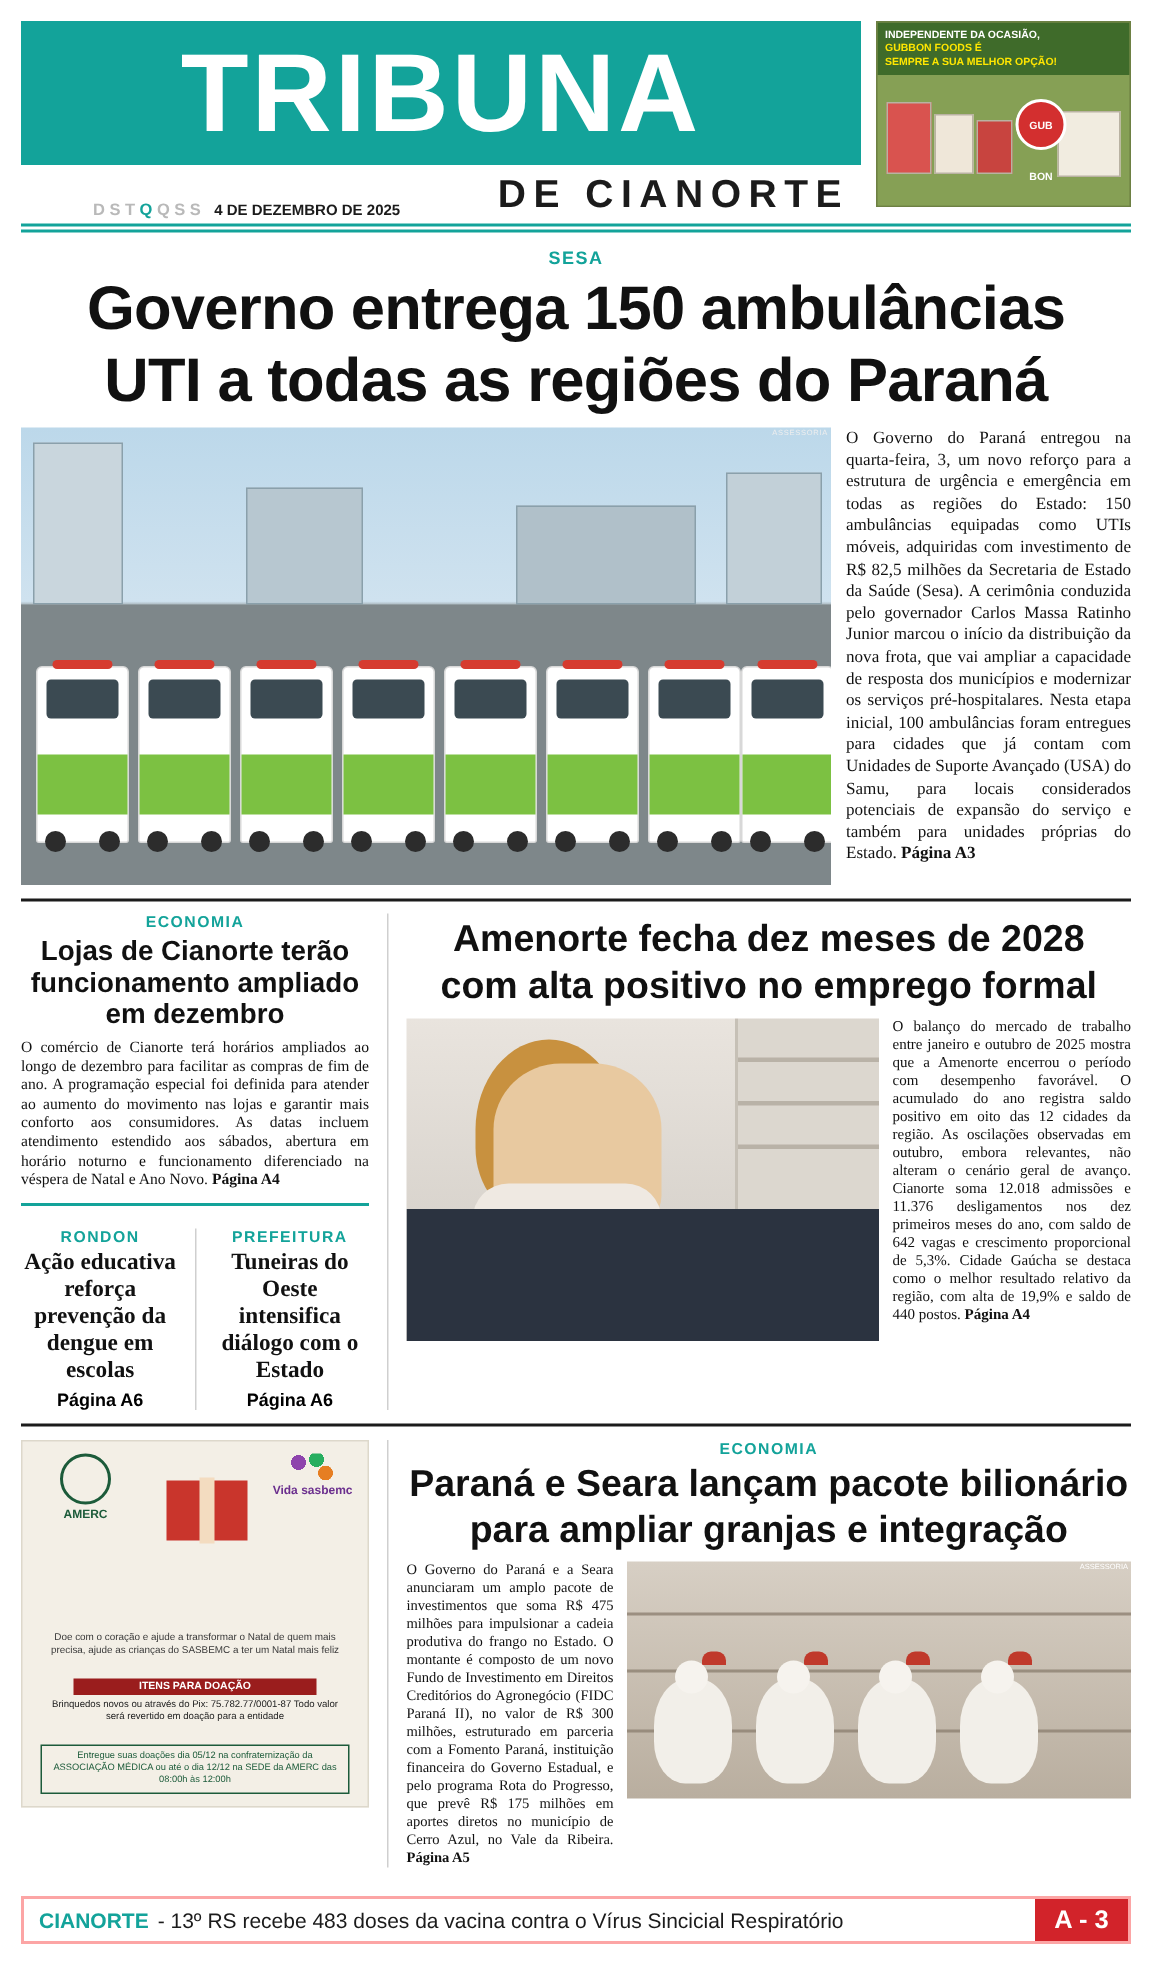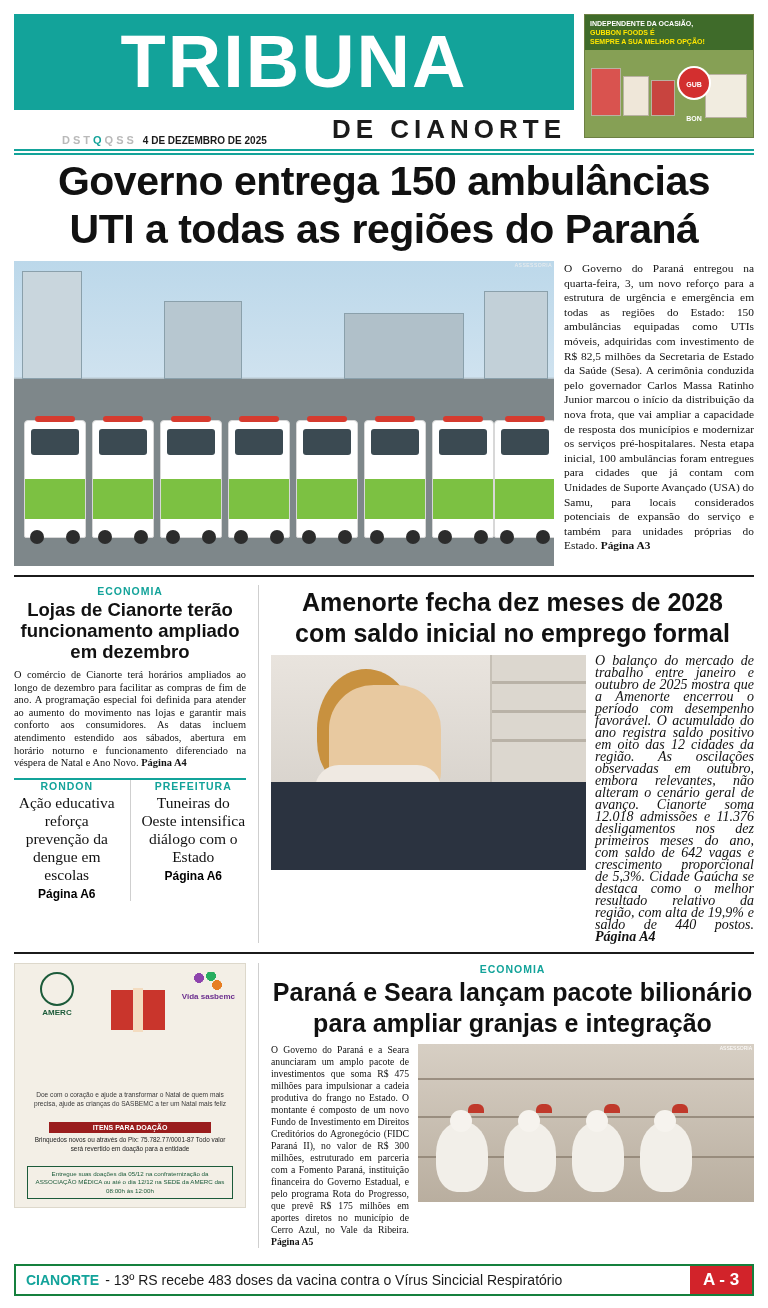--- a/index.html
+++ b/index.html
@@ -184,25 +184,25 @@
     text-align: center; font-family: "Liberation Sans", sans-serif;
     font-weight: bold; font-size: 25px; line-height: 28px; color: #111;
     margin-top: 3px;
   }
   .body-s {
     font-family: "Liberation Serif", serif; font-size: 10.4px;
     line-height: 12.6px; text-align: justify; color: #111; margin-top: 7px;
   }
   .body-s b { font-weight: bold; }
 
-  .twocol { display: flex; gap: 10px; margin-top: 0; }
+  .twocol { display: flex; gap: 10px; margin-top: 15px; }
   .twocol .c { flex: 1; text-align: center; }
   .twocol .ttl {
     font-family: "Liberation Serif", serif; font-size: 15.5px;
-    line-height: 18px; color: #111; margin-top: 2px;
+    line-height: 18px; color: #111; margin-top: 2px; font-weight: bold;
   }
   .twocol .pg {
     font-family: "Liberation Sans", sans-serif; font-weight: bold;
     font-size: 12px; margin-top: 3px;
   }
 
   
   .caged-wrap { display: flex; gap: 9px; margin-top: 8px; }
   .caged-photo {
     width: 315px; height: 215px; position: relative; overflow: hidden;
@@ -229,21 +229,21 @@
   .caged-photo .hair {
     position: absolute; left: 46px; top: 14px; width: 98px; height: 120px;
     background: #c8913f; border-radius: 50% 50% 40% 40%;
   }
   .caged-photo .shirt {
     position: absolute; left: 44px; top: 110px; width: 126px; height: 60px;
     background: #efe9e2; border-radius: 24px 24px 0 0;
   }
   .caged-text {
     flex: 1; font-family: "Liberation Serif", serif;
-    font-size: 14px; line-height: 12px; text-align: justify; color: #111; font-style: italic;
+    font-size: 10px; line-height: 12px; text-align: justify; color: #111;
   }
   .caged-text b { font-weight: bold; }
 
   
   .bottom { display: flex; gap: 12px; margin-top: 9px; }
   .ad-natal {
     width: 232px; height: 245px; position: relative; overflow: hidden;
     background: #f3efe6; border: 1px solid #ddd8cb;
   }
   .ad-natal .amerc {
@@ -322,21 +322,21 @@
   .eco-photo .comb {
     position: absolute; width: 16px; height: 9px; background: #c0392b; border-radius: 6px 6px 0 0;
   }
   .eco-photo .barline {
     position: absolute; left: 0; right: 0; height: 2px; background: #8d8172; opacity: .8;
   }
 
   
   .footer {
     position: absolute; left: 14px; right: 14px; bottom: 12px;
-    border: 2px solid #15803d; display: flex; align-items: stretch; height: 32px;
+    border: 2px solid #fca5a5; display: flex; align-items: stretch; height: 32px;
   }
   .footer .txt {
     flex: 1; display: flex; align-items: center; padding-left: 10px; gap: 6px;
     font-family: "Liberation Sans", sans-serif; font-size: 14px; color: #1b1b1b;
   }
   .footer .txt .city { color: #13a39a; font-weight: bold; }
   .footer .pg {
     width: 62px; background: #d2232a; color: #fff; font-weight: bold;
     font-family: "Liberation Sans", sans-serif; font-size: 17px;
     display: flex; align-items: center; justify-content: center;
@@ -381,20 +381,21 @@
       <span>Q</span>
       <span>S</span>
       <span>S</span>
     </div>
     <div class="datetext">4 DE DEZEMBRO DE 2025</div>
   </div>
   <div class="rule-teal"></div>
 
   <div class="rule-thin"></div>
 
+  <div class="kicker">SESA</div>
   <div class="lead-head">Governo entrega 150 ambulâncias</div>
   <div class="lead-head">UTI a todas as regiões do Paraná</div>
 
   <div class="lead-wrap">
     <div class="lead-photo">
       <span class="credit">ASSESSORIA</span>
       <div class="bldg b1"></div>
       <div class="bldg b2"></div>
       <div class="bldg b3"></div>
       <div class="bldg b4"></div>
@@ -487,21 +488,21 @@
           <div class="ttl">Tuneiras do Oeste intensifica diálogo com o Estado</div>
           <div class="pg">Página A6</div>
         </div>
       </div>
     </div>
 
     <div class="v-sep"></div>
 
     <div class="col-right">
       <div class="h2-big">Amenorte fecha dez meses de 2028</div>
-      <div class="h2-big">com saldo inicial no emprego formal</div>
+      <div class="h2-big">com alta positivo no emprego formal</div>
 
       <div class="caged-wrap">
         <div class="caged-photo">
           <span class="credit">ASSESSORIA</span>
           <div class="shelf">
               <i></i>
               <i></i>
               <i></i>
             </div>
           <div class="hair"></div>

